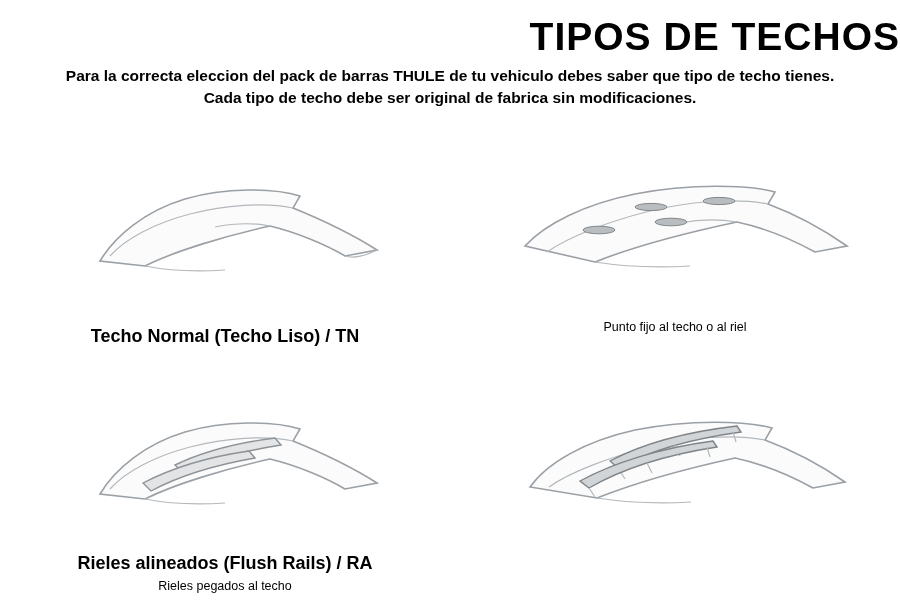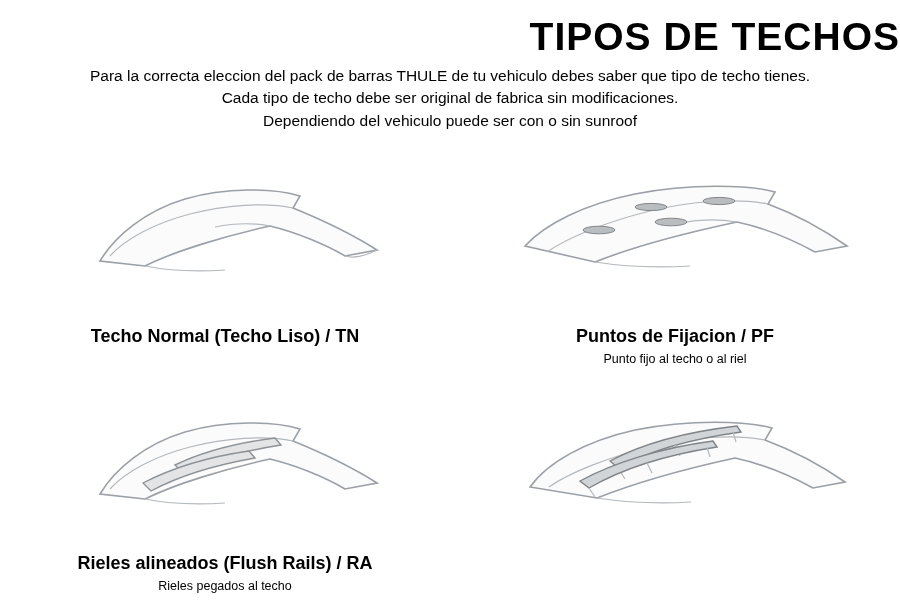--- a/index.html
+++ b/index.html
@@ -24,21 +24,21 @@
     text-align: right;
     font-size: 39px;
     font-weight: bold;
     letter-spacing: 1px;
     margin: 16px 0 6px 0;
     line-height: 1.1;
   }
   .subtitle {
     text-align: center;
     font-size: 15.5px;
-    font-weight: normal;
+    font-weight: bold;
     line-height: 1.45;
     margin: 4px 30px 0 30px;
   }
   .grid {
     position: absolute;
     top: 146px;
     left: 0;
     width: 900px;
     height: 450px;
     display: grid;
@@ -83,21 +83,20 @@
 </head>
 <body>
 
 <div class="page">
 
   <div class="title">TIPOS DE TECHOS</div>
 
   <div class="subtitle">
     <div>Para la correcta eleccion del pack de barras THULE de tu vehiculo debes saber que tipo de techo tienes.</div>
     <div>Cada tipo de techo debe ser original de fabrica sin modificaciones.</div>
-    <div>Dependiendo del vehiculo puede ser con o sin sunroof</div>
   </div>
 
   <div class="grid">
 
     <div class="cell cell-tn">
       <svg class="art" viewBox="0 0 400 150">
         <path class="roof-fill" d="M75 95 C 90 70, 120 45, 160 33 C 200 21, 250 22, 275 30 L 268 42 C 300 55, 330 70, 352 84 L 320 90 C 300 78, 270 66, 245 60 C 200 70, 150 85, 120 100 Z"></path>
         <path class="thin" d="M268 42 C 240 36, 200 39, 165 48 C 130 57, 100 73, 85 90"></path>
         <path class="thin" d="M245 60 C 230 57, 210 57, 190 61"></path>
         <path class="thin" d="M120 100 C 140 104, 170 106, 200 104"></path>
@@ -112,21 +111,20 @@
         <path class="roof-fill" d="M50 80 C 70 58, 110 38, 160 28 C 215 17, 275 19, 300 26 L 293 38 C 325 50, 352 66, 372 80 L 340 86 C 318 74, 290 62, 262 56 C 215 66, 160 80, 120 96 Z"></path>
         <path class="thin" d="M293 38 C 262 32, 215 35, 175 45 C 135 55, 95 70, 72 86"></path>
         <path class="thin" d="M262 56 C 245 53, 225 53, 205 57"></path>
         <path class="thin" d="M120 96 C 145 100, 180 102, 215 100"></path>
 
         <ellipse class="fixpoint" cx="176" cy="41" rx="16" ry="3.6"></ellipse>
         <ellipse class="fixpoint" cx="244" cy="35" rx="16" ry="3.6"></ellipse>
         <ellipse class="fixpoint" cx="124" cy="64" rx="16" ry="3.8"></ellipse>
         <ellipse class="fixpoint" cx="196" cy="56" rx="16" ry="3.8"></ellipse>
       </svg>
-      <div class="cap-main">Puntos de Fijacion / PF</div>
       <div class="cap-sub">Punto fijo al techo o al riel</div>
     </div>
 
     <div class="cell cell-ra">
       <svg class="art" viewBox="0 0 400 150">
         <path class="roof-fill" d="M75 95 C 90 70, 120 45, 160 33 C 200 21, 250 22, 275 30 L 268 42 C 300 55, 330 70, 352 84 L 320 90 C 300 78, 270 66, 245 60 C 200 70, 150 85, 120 100 Z"></path>
         <path class="thin" d="M268 42 C 240 36, 200 39, 165 48 C 130 57, 100 73, 85 90"></path>
         <path class="thin" d="M120 100 C 140 104, 170 106, 200 104"></path>
 
         <path class="rail" d="M150 66 C 175 54, 210 44, 250 39 L 256 46 C 218 52, 182 62, 158 74 Z"></path>

